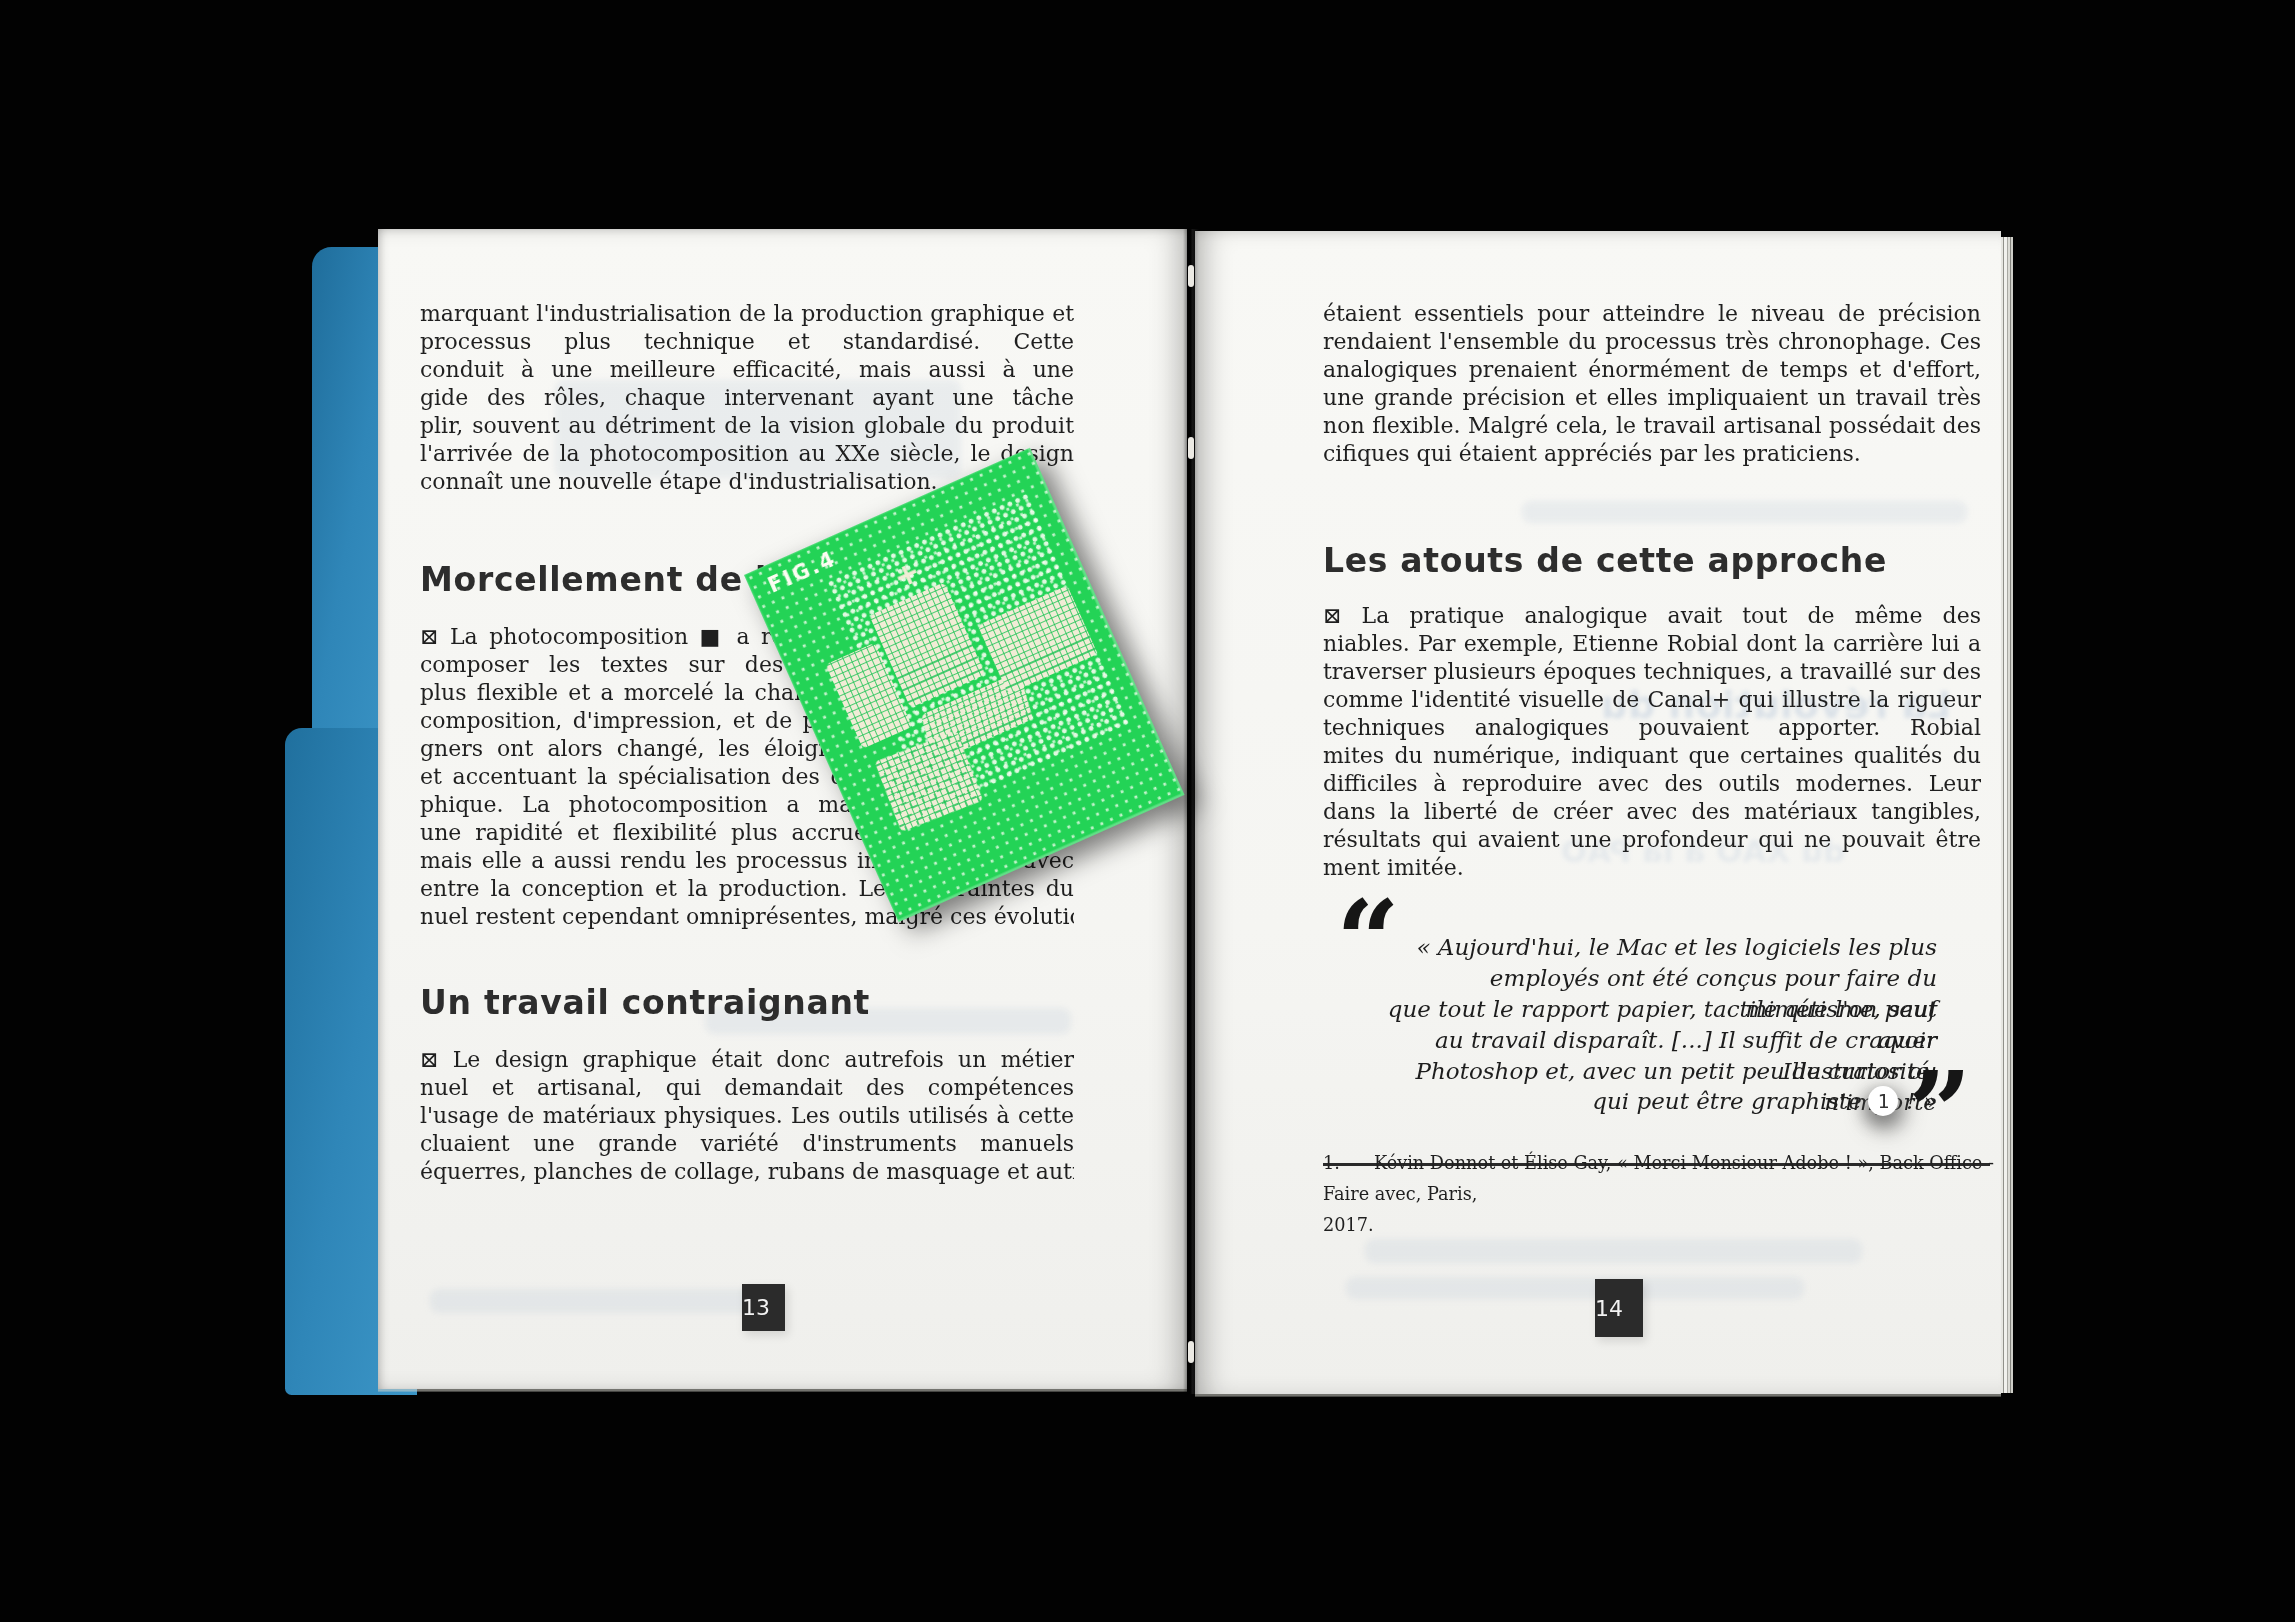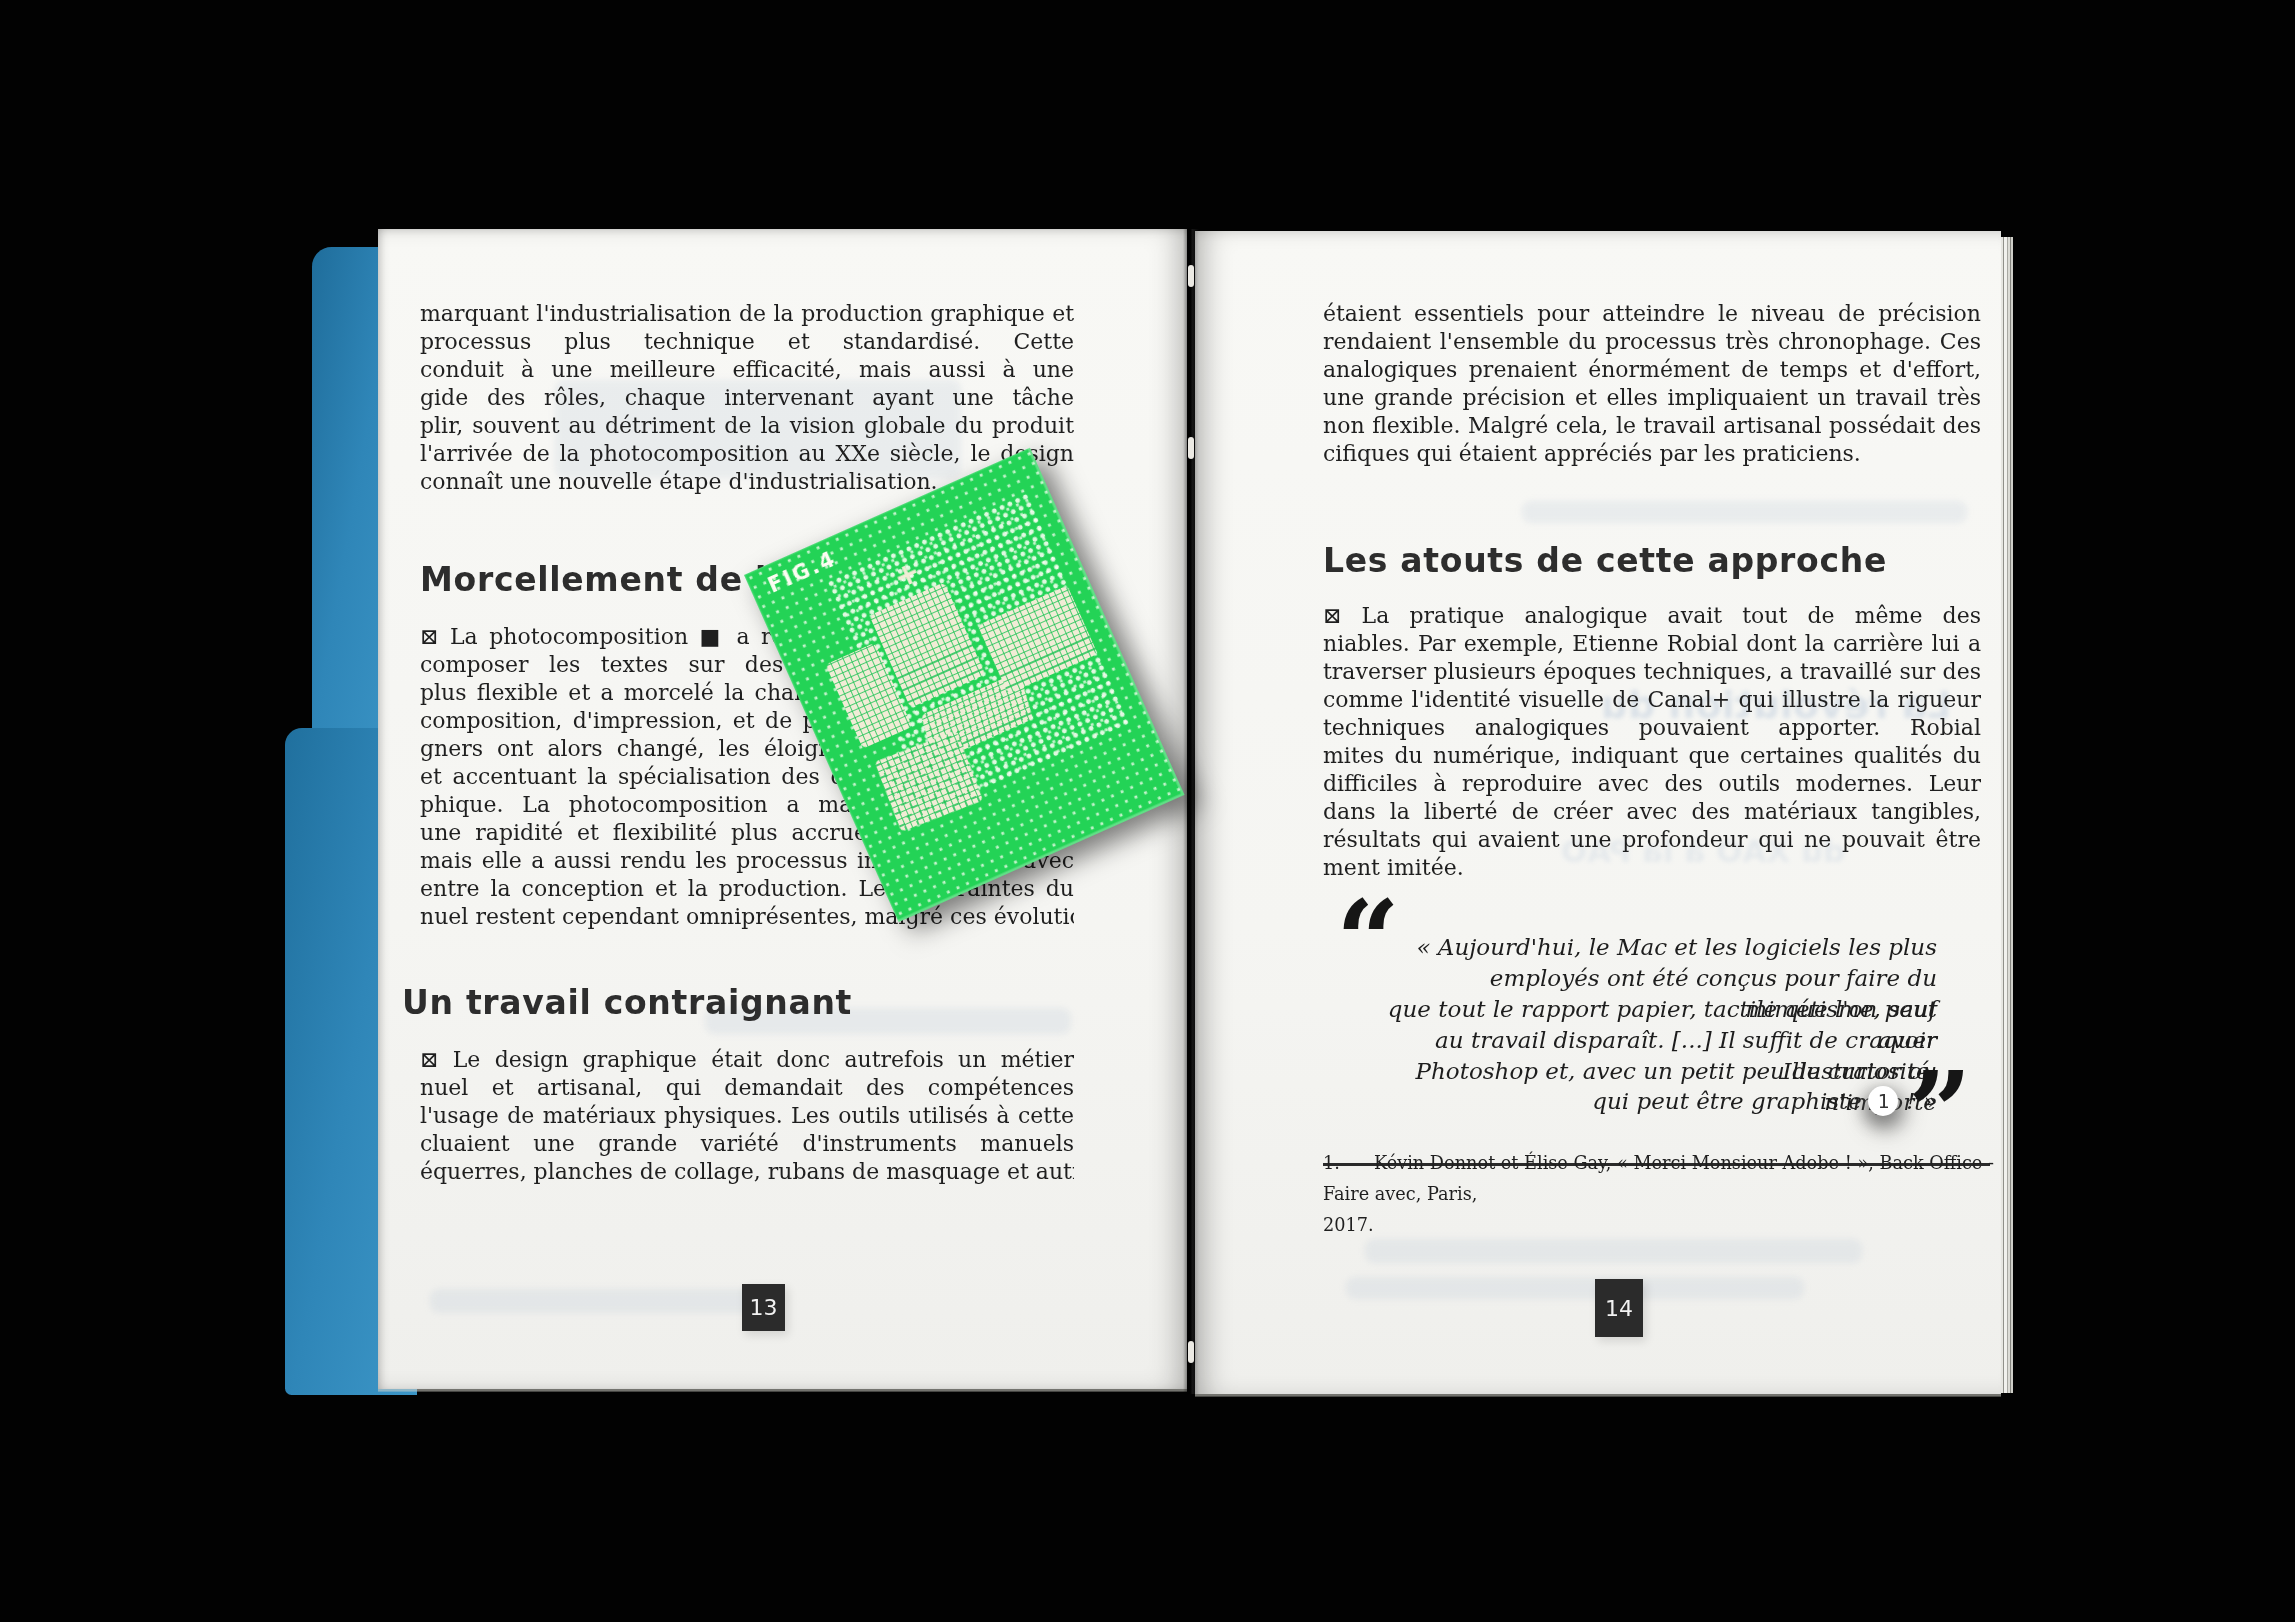--- a/index.html
+++ b/index.html
@@ -39,21 +39,21 @@
   .bigquote{font-family:"DejaVu Serif",serif;font-weight:700;font-size:111px;line-height:1;color:#161616;}
   .punch{display:inline-flex;width:30px;height:30px;border-radius:50%;background:#fff;
          align-items:center;justify-content:center;vertical-align:middle;margin:0 7.9px 3.9px 6.5px;
          font-family:"DejaVu Sans Mono",monospace;font-style:normal;font-size:19.6px;color:#333;
          box-shadow:2.6px 9.2px 19.6px 5.2px rgba(75,75,75,.55), -3.9px 6.5px 14.4px 1.3px rgba(90,90,90,.35);}
   .fnrule{height:2.6px;background:#2a2a2a;}
   .fn{font-size:17.7px;line-height:31px;color:#1f1f1f;}
   .fn-num{display:inline-block;width:51px;}
 
   
-  .badge{background:#2b2b2b;color:#f2f2f2;display:flex;align-items:center;justify-content:center;
+  .badge{background:#2b2b2b;color:#f2f2f2;display:flex;align-items:center;justify-content:flex-start;
          font-family:"DejaVu Sans",sans-serif;font-size:22px;box-shadow:2.6px 3.9px 9.2px rgba(0,0,0,.12);}
 
   
   .fig-card{left:744px;top:575px;width:313px;height:380px;background:#23d356;
      transform:rotate(-24deg);transform-origin:top left;
      filter:drop-shadow(9.2px 14.4px 13px rgba(0,0,0,.5));
      box-shadow:inset -2.6px -2.6px 0 rgba(255,255,255,.28), inset 1.3px 1.3px 0 rgba(255,255,255,.18);
      overflow:hidden;}
   .halftone-a{left:0;top:0;right:0;bottom:0;opacity:.8;
      background-image:radial-gradient(rgba(255,255,248,.9) 1.4px, transparent 1.8px);background-size:10.5px 10.5px;}
@@ -104,21 +104,21 @@
         <div class="jline">composition, d'impression, et de photographie. Les rôles des desi-</div>
         <div class="jline">gners ont alors changé, les éloignant davantage de la production</div>
         <div class="jline">et accentuant la spécialisation des différentes étapes du travail gra-</div>
         <div class="jline">phique. La photocomposition a marqué un tournant, offrant</div>
         <div class="jline">une rapidité et flexibilité plus accrue dans la création graphique,</div>
         <div class="jline">mais elle a aussi rendu les processus impersonnels, avec une séparation</div>
         <div class="jline">entre la conception et la production. Les contraintes du travail ma-</div>
         <div class="line">nuel restent cependant omniprésentes, malgré ces évolutions.</div>
       </div>
 
-    <div class="abs heading" style="left:24px;top:754px;">Un travail contraignant</div>
+    <div class="abs heading" style="left:42px;top:754px;">Un travail contraignant</div>
 
     <div class="abs col" style="left:42px;top:817px;width:654px;">
         <div class="jline">⊠ Le design graphique était donc autrefois un métier purement ma-</div>
         <div class="jline">nuel et artisanal, qui demandait des compétences spécifiques liées à</div>
         <div class="jline">l'usage de matériaux physiques. Les outils utilisés à cette époque in-</div>
         <div class="jline">cluaient une grande variété d'instruments manuels comme des</div>
         <div class="line">équerres, planches de collage, rubans de masquage et autres, qui</div>
       </div>
 
     <div class="abs badge" style="left:364px;top:1055px;width:43px;height:47px;">

